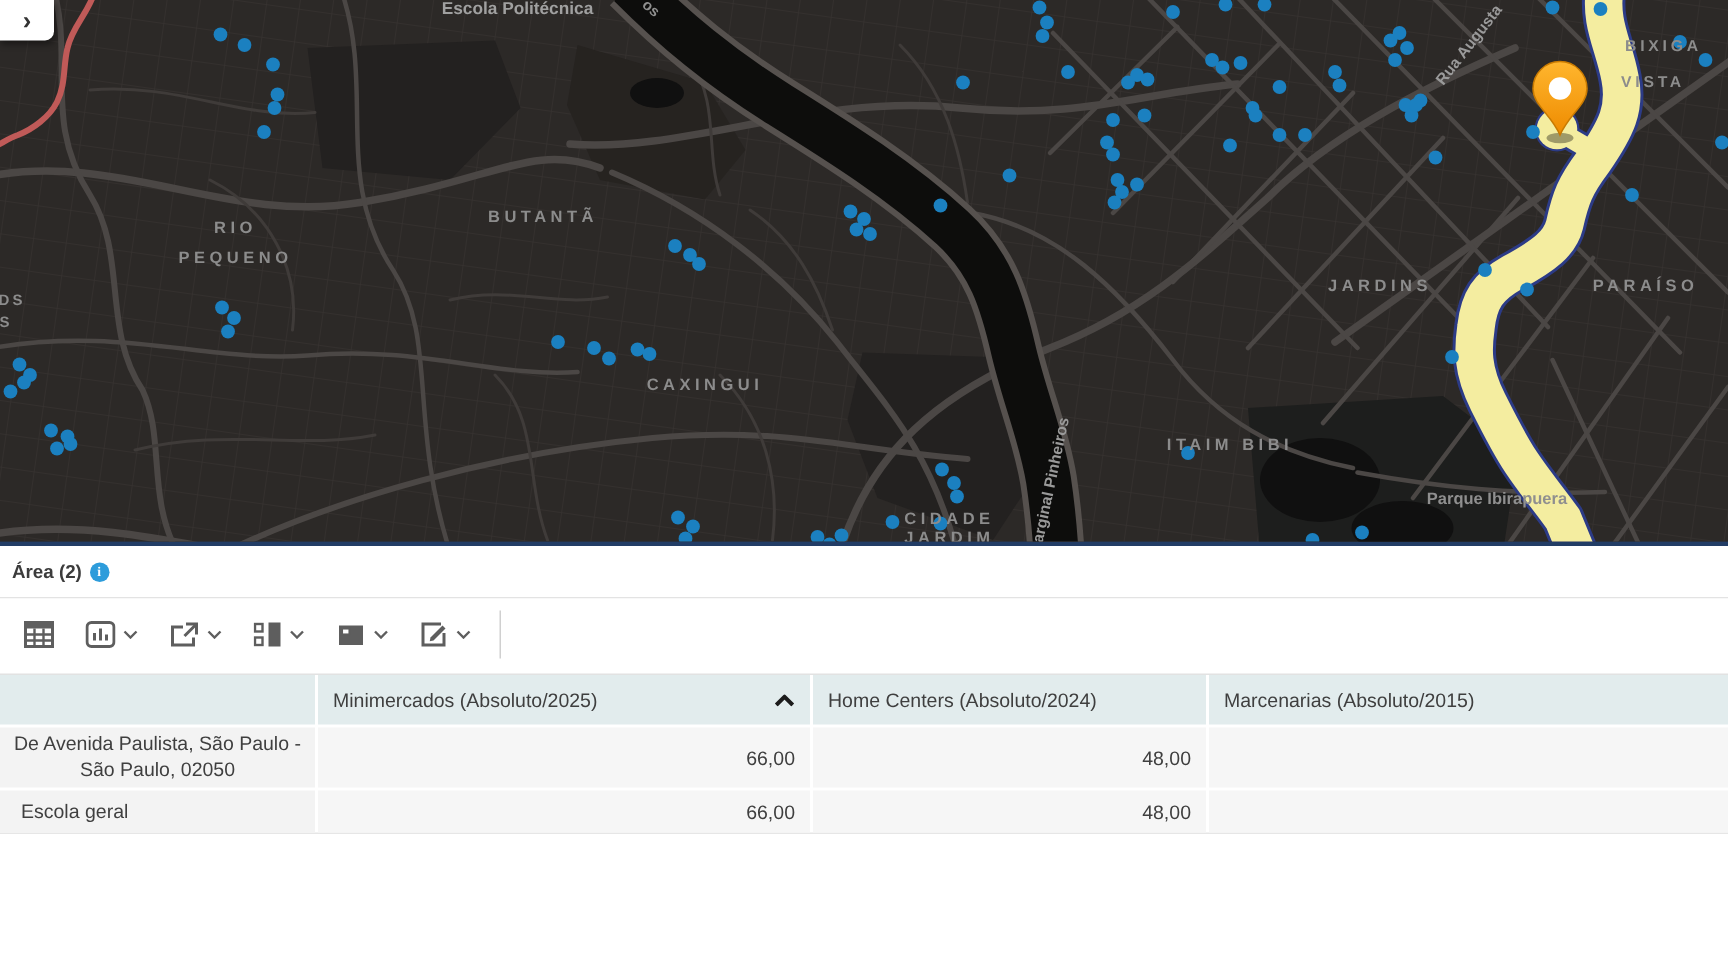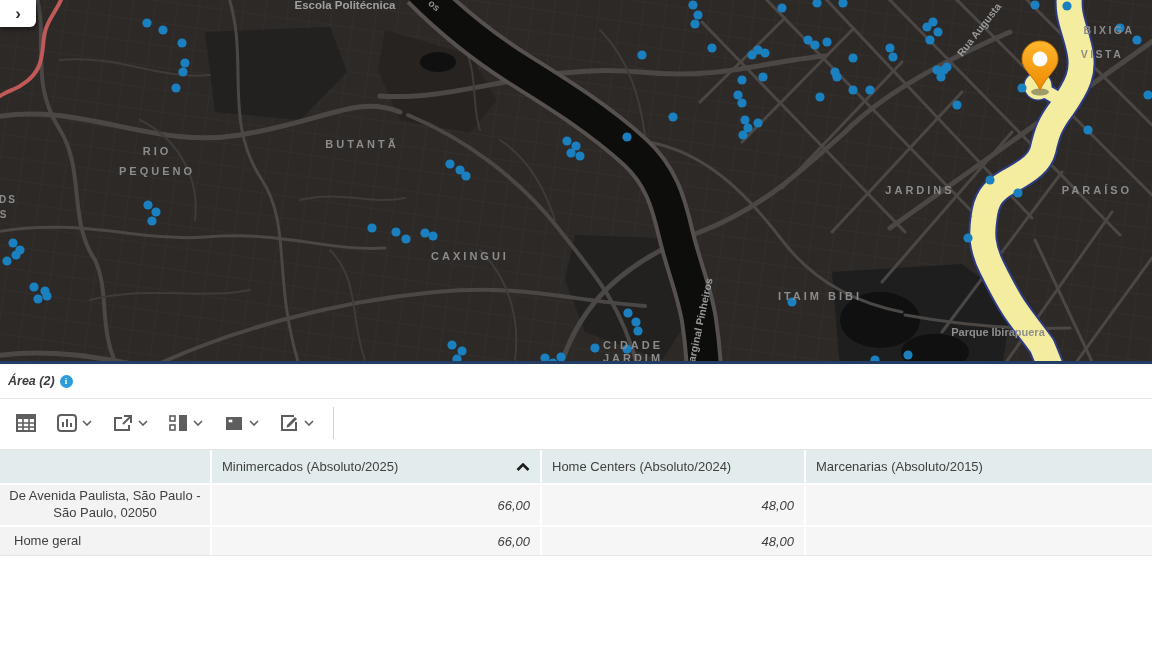--- a/index.html
+++ b/index.html
@@ -8,38 +8,38 @@
   
   .map{position:relative;width:1152px;height:361px;background:#2c2927;overflow:hidden;
        border-bottom:3px solid #223d66;}
   .map svg{display:block;}
   .collapse-btn{position:absolute;top:0;left:0;width:36px;height:27px;background:#ffffff;
        border:none;border-radius:0 0 6px 0;box-shadow:1px 2px 5px rgba(0,0,0,.45);
        font-size:17px;font-weight:bold;color:#333;cursor:pointer;line-height:25px;padding:0;}
   
   .area-bar{height:35px;background:#fff;display:flex;align-items:center;padding-left:8px;
        border-bottom:1px solid #e3e3e3;box-sizing:border-box;}
-  .area-title{font-size:12.5px;font-weight:bold;color:#3c3c3c;font-style:italic;}
+  .area-title{font-size:12.5px;font-weight:bold;color:#3c3c3c;}
   .info-badge{margin-left:5px;width:13px;height:13px;border-radius:50%;background:#2d9cdb;
        color:#fff;font-size:9px;font-weight:bold;display:inline-flex;align-items:center;
        justify-content:center;font-family:"Liberation Serif",serif;}
   
   .toolbar{height:47px;background:#fff;display:flex;align-items:center;padding-left:10px;}
   .tb-btn{display:flex;align-items:center;gap:5px;background:none;border:none;cursor:pointer;
        padding:4px 6px;margin-right:9px;}
   .tb-btn svg{display:block;}
   .tb-divider{width:1px;height:32px;background:#d0d0d0;margin-left:4px;}
   
   .tbl{display:grid;grid-template-columns:210px 328px 262px 1fr;grid-template-rows:33px 40px 28px;
        gap:2px;background:#fff;font-size:13px;color:#3f3f3f;margin-top:3px;
        border-top:1px solid #e2e2e2;border-bottom:1px solid #e6e6e6;}
   .th{background:#e2eced;display:flex;align-items:center;padding:0 10px;white-space:nowrap;overflow:hidden;}
   .th.sortable{justify-content:space-between;}
   .td{background:#f6f6f6;display:flex;align-items:center;}
-  .td.num{justify-content:flex-end;padding-right:10px;font-style:italic;}
+  .td.num{justify-content:flex-end;padding-right:10px;}
   .td.lbl{background:#f3f3f3;justify-content:center;text-align:center;line-height:1.3;padding:0 4px;}
   .td.lbl.total{justify-content:flex-start;padding-left:14px;text-align:left;}
 </style>
 </head>
 <body>
 
 <div class="map">
   <svg id="map-svg" width="1152" height="361" viewBox="0 0 1152 361">
     <defs>
       <pattern id="blocks" width="22" height="22" patternUnits="userSpaceOnUse" patternTransform="rotate(8)">
@@ -302,17 +302,17 @@
   </div>
   <div class="th">
     <span>Marcenarias (Absoluto/2015)</span>
   </div>
 
   <div class="td lbl">De Avenida Paulista, São Paulo - São Paulo, 02050</div>
   <div class="td num">66,00</div>
   <div class="td num">48,00</div>
   <div class="td num"></div>
 
-  <div class="td lbl total">Home geral</div>
+  <div class="td lbl total">Escola geral</div>
   <div class="td num">66,00</div>
   <div class="td num">48,00</div>
   <div class="td num"></div>
 </div>
 
 </body></html>

